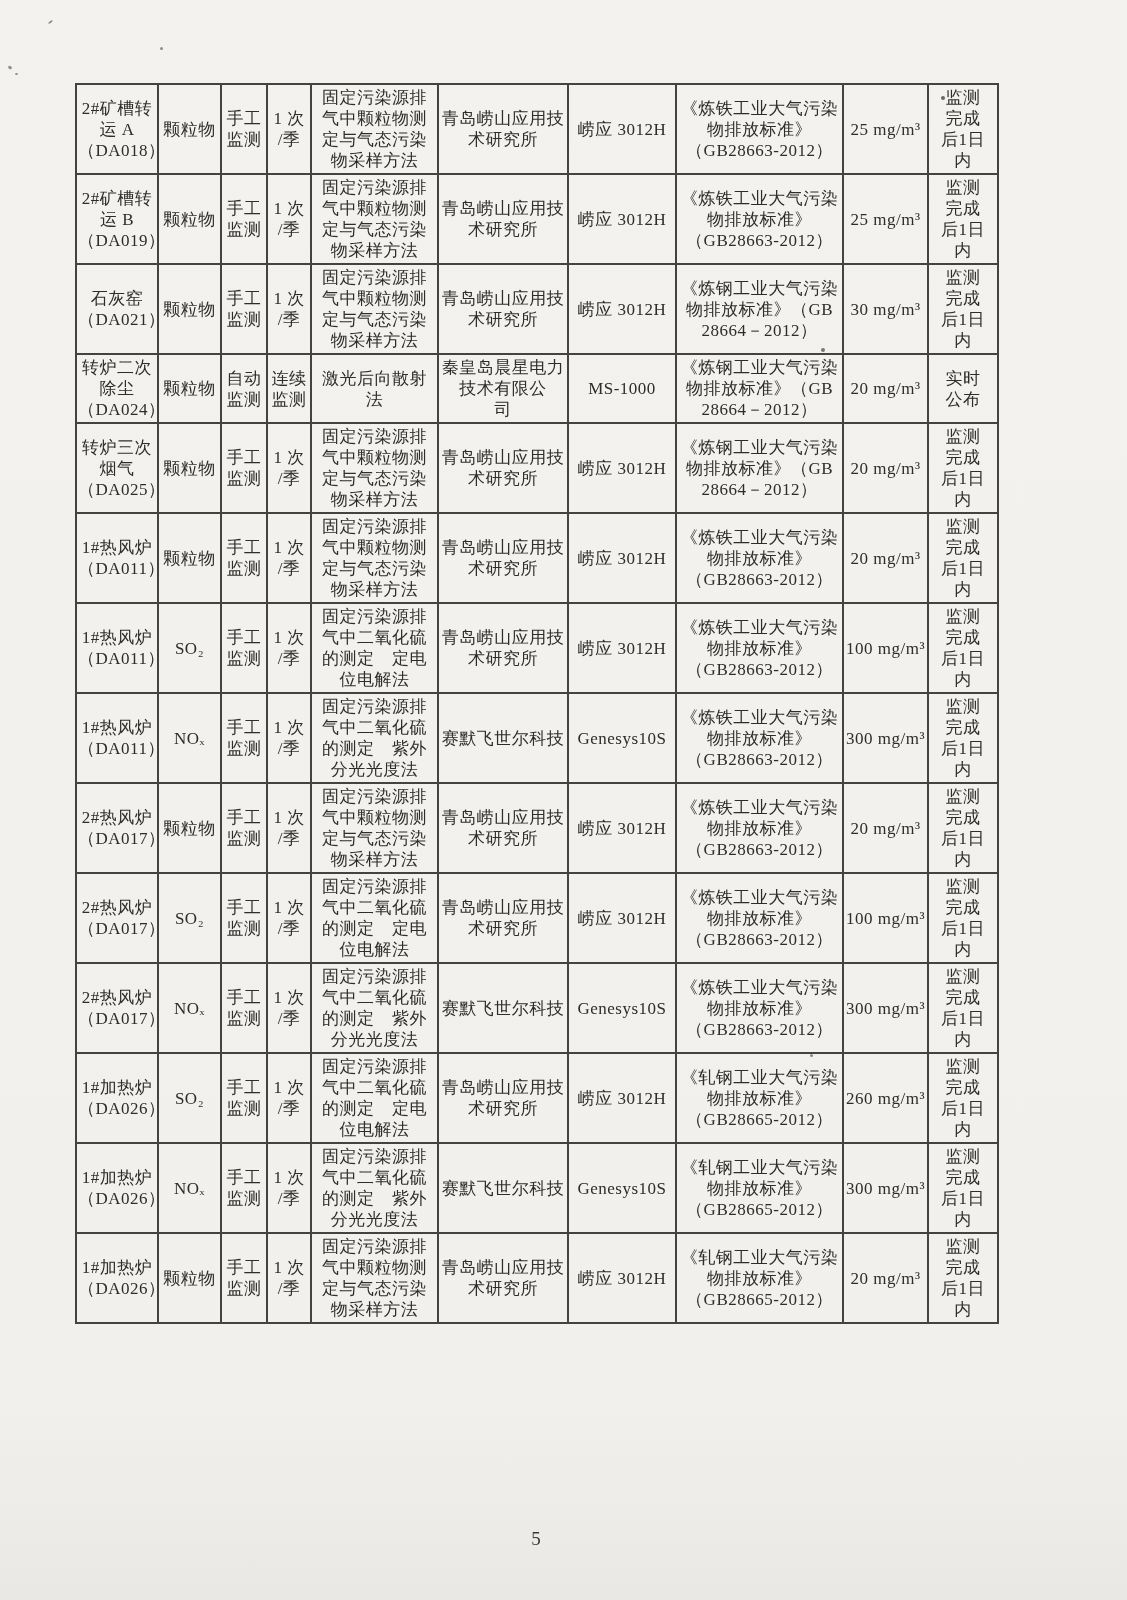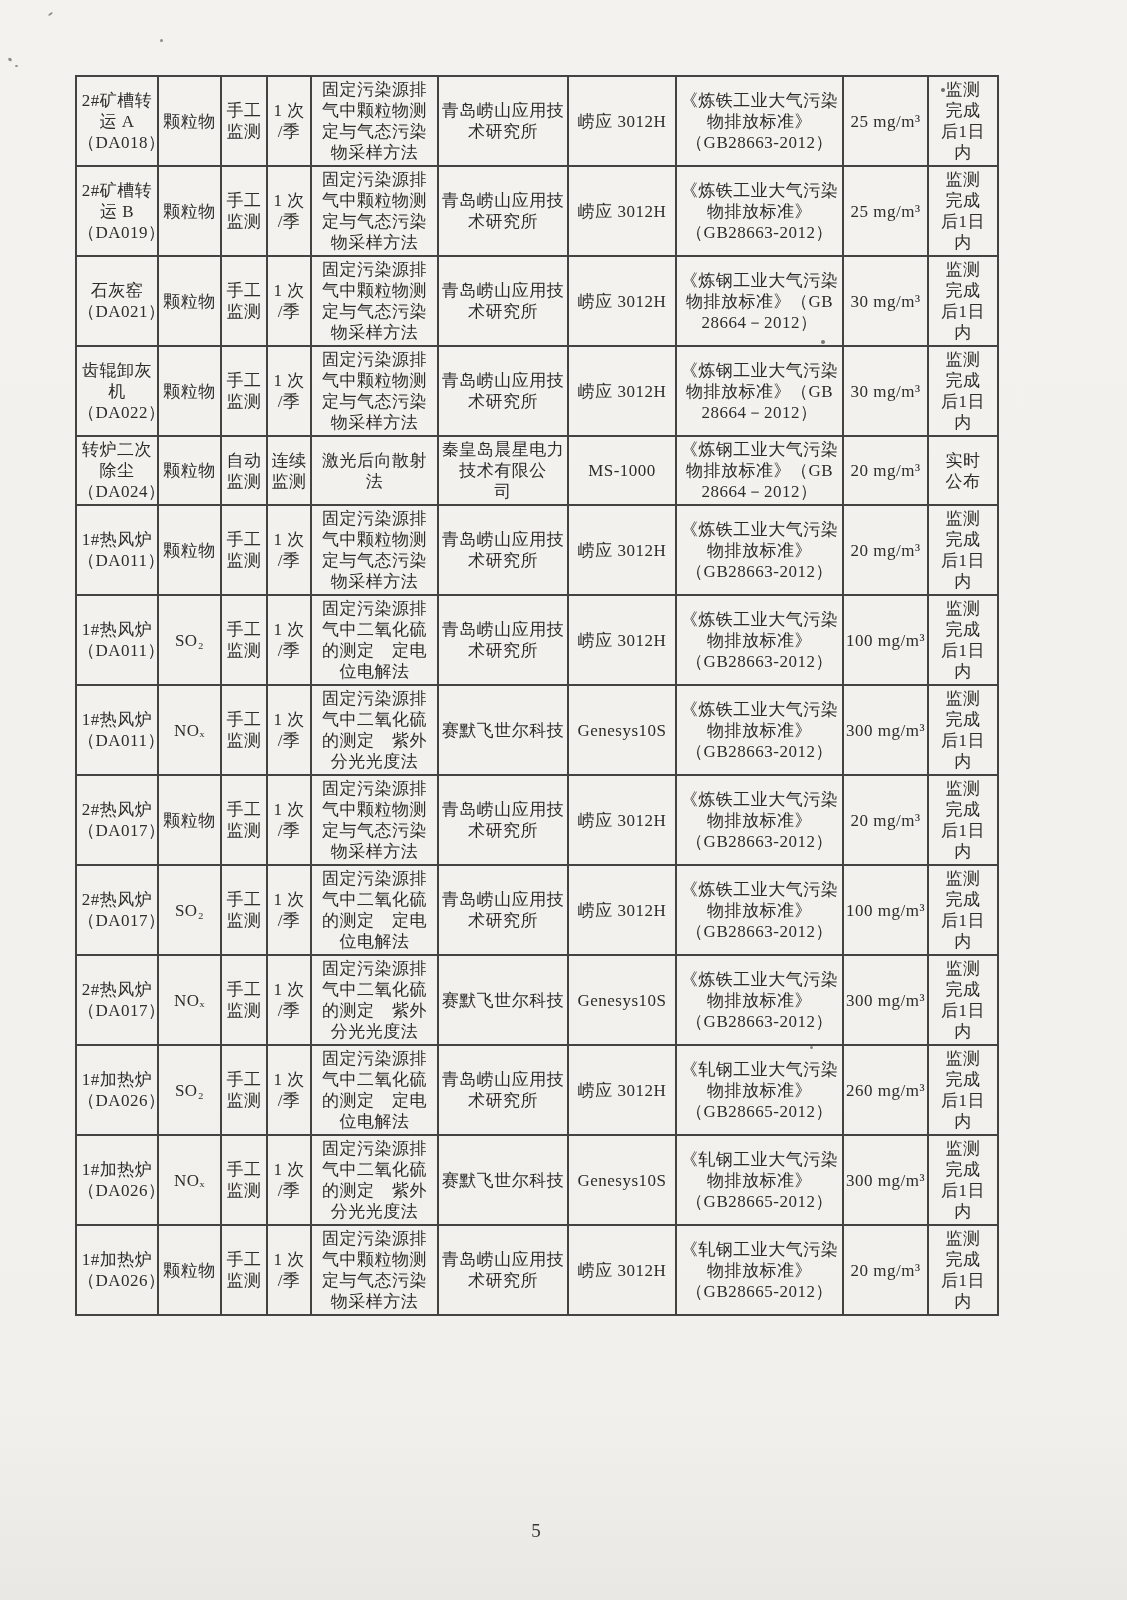--- a/index.html
+++ b/index.html
@@ -2,21 +2,21 @@
 <html><head>
 <meta charset="utf-8">
 <style>
   html,body{margin:0;padding:0;}
   body{
     width:1127px;height:1600px;overflow:hidden;position:relative;
     background:linear-gradient(180deg,#f3f2ee 0%,#f2f0ec 88%,#eae8e4 100%);
     font-family:"Liberation Serif", serif;
     color:#2f2d2b;
   }
-  .page{position:absolute;inset:0;}
+  .page{position:absolute;inset:0;margin-top:8px;}
   table.monitor{
     position:absolute;left:75px;top:75px;width:922px;
     border-collapse:collapse;table-layout:fixed;
   }
   table.monitor td{
     border:2px solid #454341;
     text-align:center;vertical-align:middle;
     font-size:17px;line-height:21px;
     padding:2px 1px;
     white-space:pre-line;
@@ -134,45 +134,20 @@
           <td>《炼钢工业大气污染
 物排放标准》（GB
 28664－2012）</td>
           <td>30 mg/m³</td>
           <td>监测
 完成
 后1日
 内</td>
         </tr>
         <tr>
-          <td>齿辊卸灰
-机
-（DA022）</td>
-          <td>颗粒物</td>
-          <td>手工
-监测</td>
-          <td>1 次
-/季</td>
-          <td>固定污染源排
-气中颗粒物测
-定与气态污染
-物采样方法</td>
-          <td>青岛崂山应用技
-术研究所</td>
-          <td>崂应 3012H</td>
-          <td>《炼钢工业大气污染
-物排放标准》（GB
-28664－2012）</td>
-          <td>30 mg/m³</td>
-          <td>监测
-完成
-后1日
-内</td>
-        </tr>
-        <tr>
           <td>转炉二次
 除尘
 （DA024）</td>
           <td>颗粒物</td>
           <td>自动
 监测</td>
           <td>连续
 监测</td>
           <td>激光后向散射
 法</td>
@@ -181,20 +156,45 @@
 司</td>
           <td>MS-1000</td>
           <td>《炼钢工业大气污染
 物排放标准》（GB
 28664－2012）</td>
           <td>20 mg/m³</td>
           <td>实时
 公布</td>
         </tr>
         <tr>
+          <td>转炉三次
+烟气
+（DA025）</td>
+          <td>颗粒物</td>
+          <td>手工
+监测</td>
+          <td>1 次
+/季</td>
+          <td>固定污染源排
+气中颗粒物测
+定与气态污染
+物采样方法</td>
+          <td>青岛崂山应用技
+术研究所</td>
+          <td>崂应 3012H</td>
+          <td>《炼钢工业大气污染
+物排放标准》（GB
+28664－2012）</td>
+          <td>20 mg/m³</td>
+          <td>监测
+完成
+后1日
+内</td>
+        </tr>
+        <tr>
           <td>1#热风炉
 （DA011）</td>
           <td>颗粒物</td>
           <td>手工
 监测</td>
           <td>1 次
 /季</td>
           <td>固定污染源排
 气中颗粒物测
 定与气态污染

